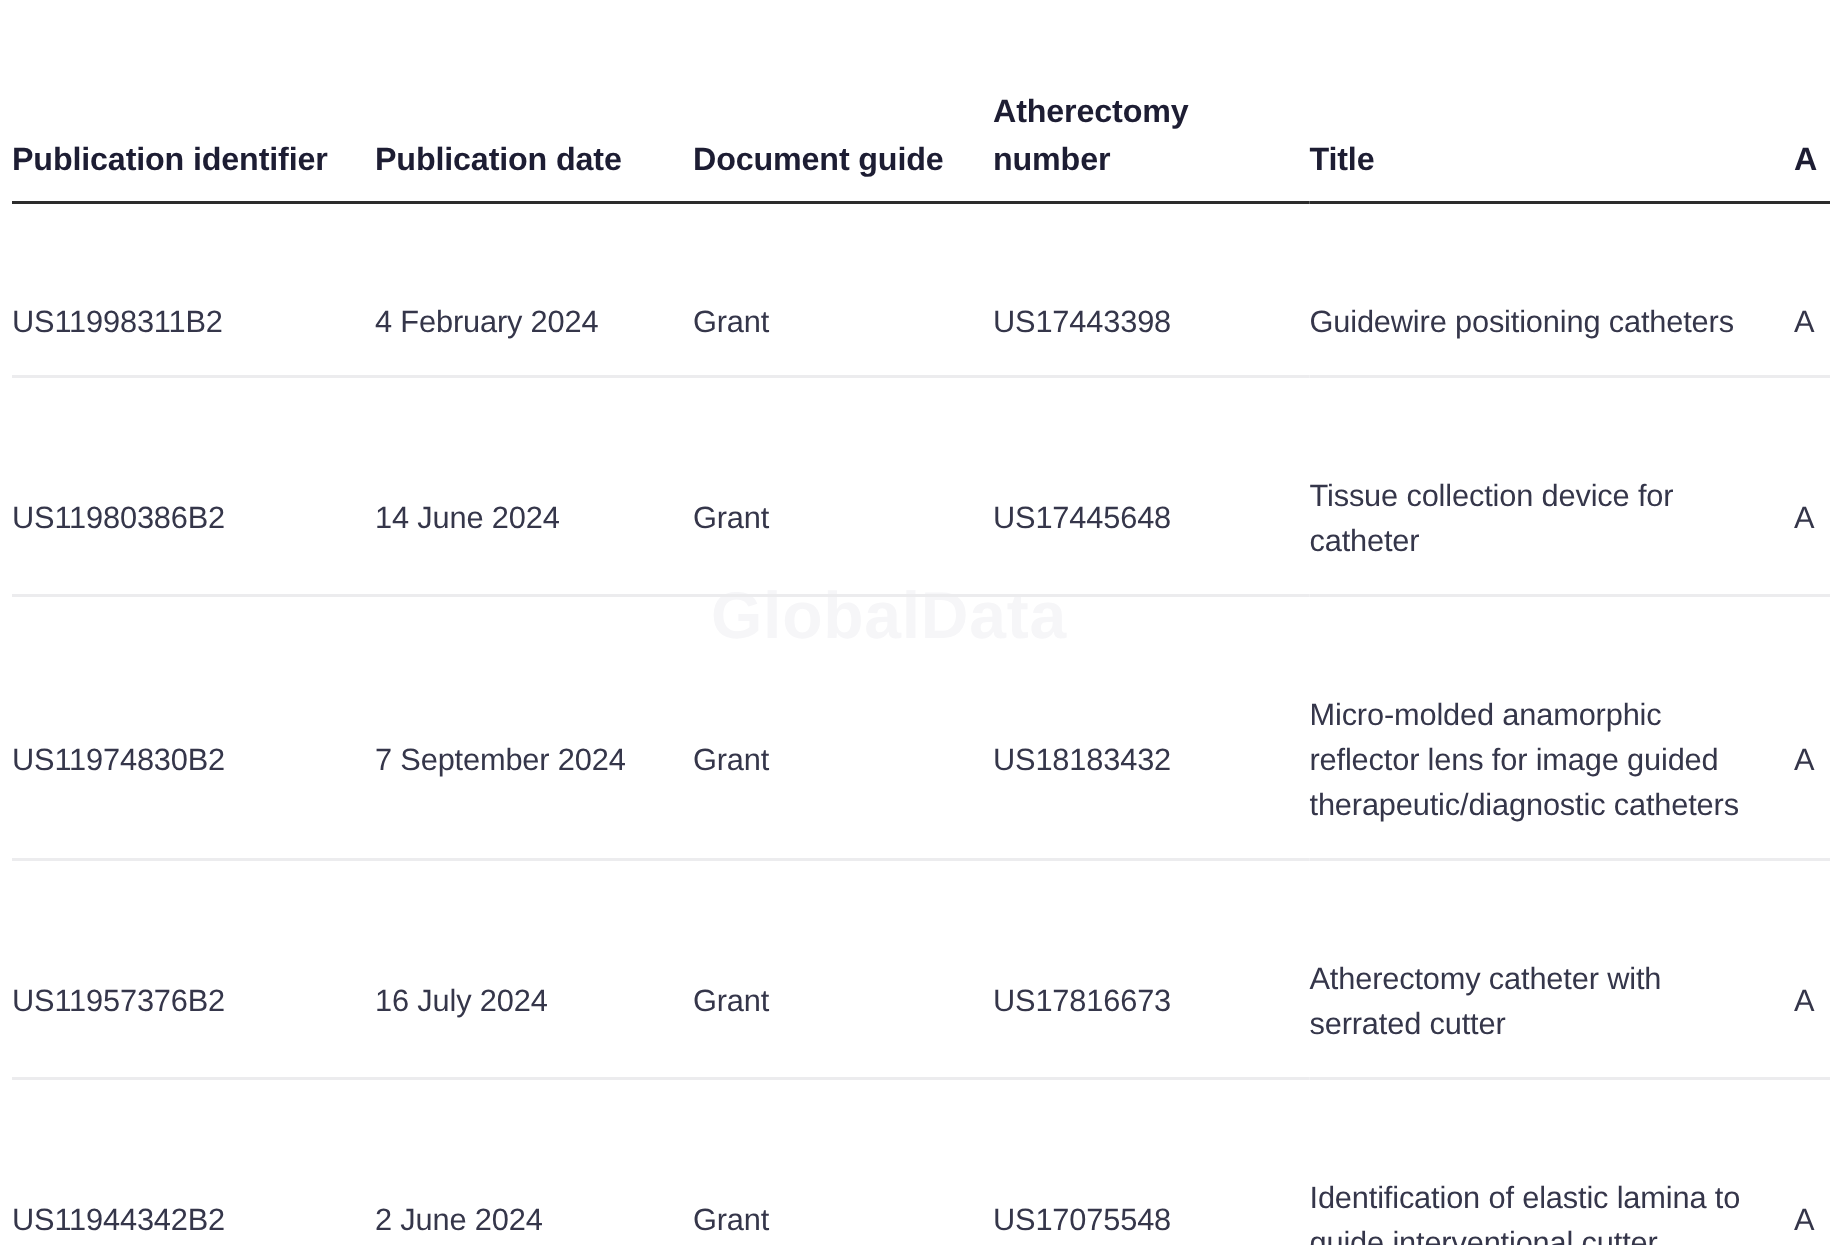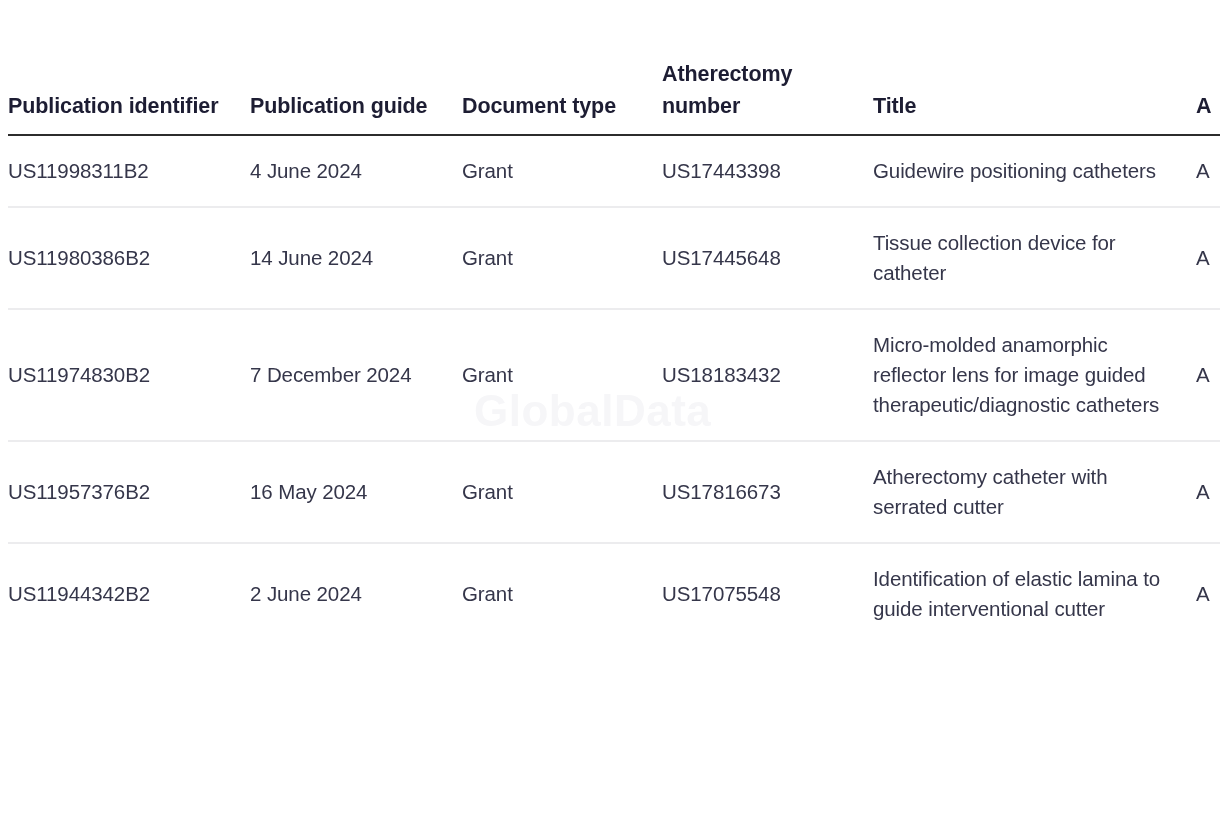--- a/index.html
+++ b/index.html
@@ -59,21 +59,21 @@
     line-height: 30px;
     color: #35364a;
     text-align: left;
     vertical-align: middle;
     padding: 20px 12px 20px 0;
     border-bottom: 2px solid #ececee;
     letter-spacing: -0.1px;
   }
   tbody tr:last-child td { border-bottom: none; }
 
-  .cell-text { display: block; }
+  .cell-text { display: block; margin-top: 44px; }
 
   
   #watermark {
     position: absolute;
     left: 474px;
     top: 386px;
     font-family: "Liberation Sans", sans-serif;
     font-size: 44px;
     font-weight: bold;
     letter-spacing: 0.5px;
@@ -96,35 +96,35 @@
       <col class="c-pubdate">
       <col class="c-doctype">
       <col class="c-appno">
       <col class="c-title">
       <col class="c-assign">
     </colgroup>
 
     <thead>
       <tr>
         <th>Publication identifier</th>
-        <th>Publication guide</th>
-        <th>Document type</th>
+        <th>Publication date</th>
+        <th>Document guide</th>
         <th>Atherectomy number</th>
         <th>Title</th>
         <th>A</th>
       </tr>
     </thead>
 
     <tbody>
       <tr>
         <td>
             <span class="cell-text">US11998311B2</span>
           </td>
         <td>
-            <span class="cell-text">4 June 2024</span>
+            <span class="cell-text">4 February 2024</span>
           </td>
         <td>
             <span class="cell-text">Grant</span>
           </td>
         <td>
             <span class="cell-text">US17443398</span>
           </td>
         <td>
             <span class="cell-text">Guidewire positioning catheters</span>
           </td>
@@ -150,41 +150,41 @@
           </td>
         <td>
             <span class="cell-text">A</span>
           </td>
       </tr>
       <tr>
         <td>
             <span class="cell-text">US11974830B2</span>
           </td>
         <td>
-            <span class="cell-text">7 December 2024</span>
+            <span class="cell-text">7 September 2024</span>
           </td>
         <td>
             <span class="cell-text">Grant</span>
           </td>
         <td>
             <span class="cell-text">US18183432</span>
           </td>
         <td>
             <span class="cell-text">Micro-molded anamorphic reflector lens for image guided therapeutic/diagnostic catheters</span>
           </td>
         <td>
             <span class="cell-text">A</span>
           </td>
       </tr>
       <tr>
         <td>
             <span class="cell-text">US11957376B2</span>
           </td>
         <td>
-            <span class="cell-text">16 May 2024</span>
+            <span class="cell-text">16 July 2024</span>
           </td>
         <td>
             <span class="cell-text">Grant</span>
           </td>
         <td>
             <span class="cell-text">US17816673</span>
           </td>
         <td>
             <span class="cell-text">Atherectomy catheter with serrated cutter</span>
           </td>

